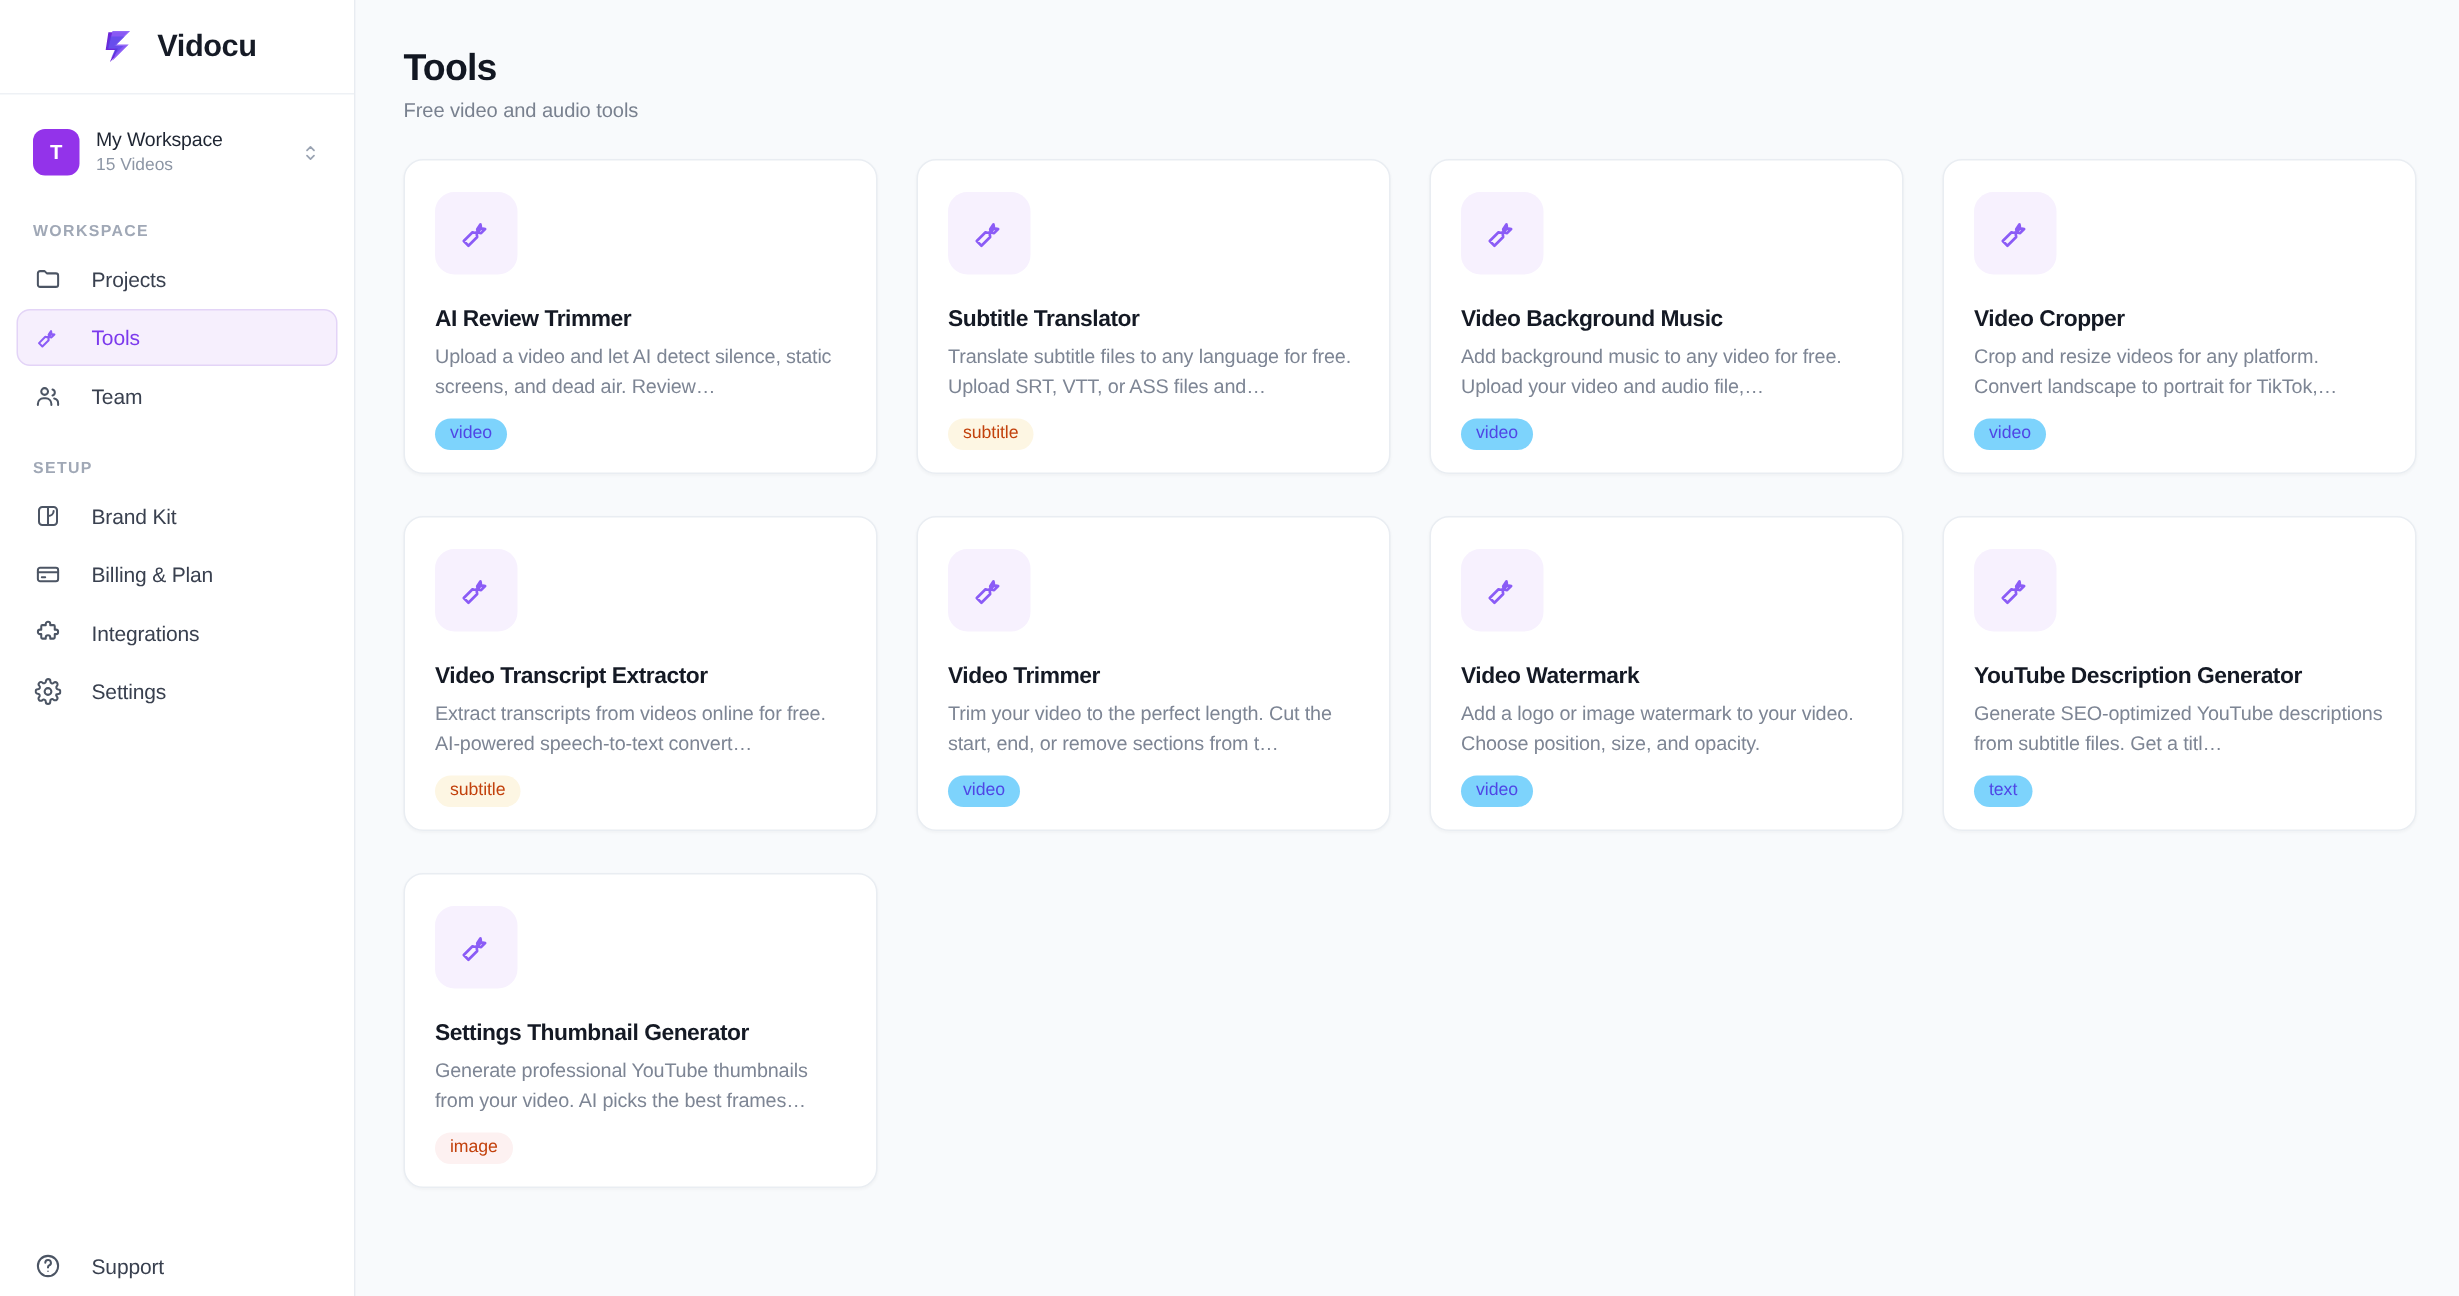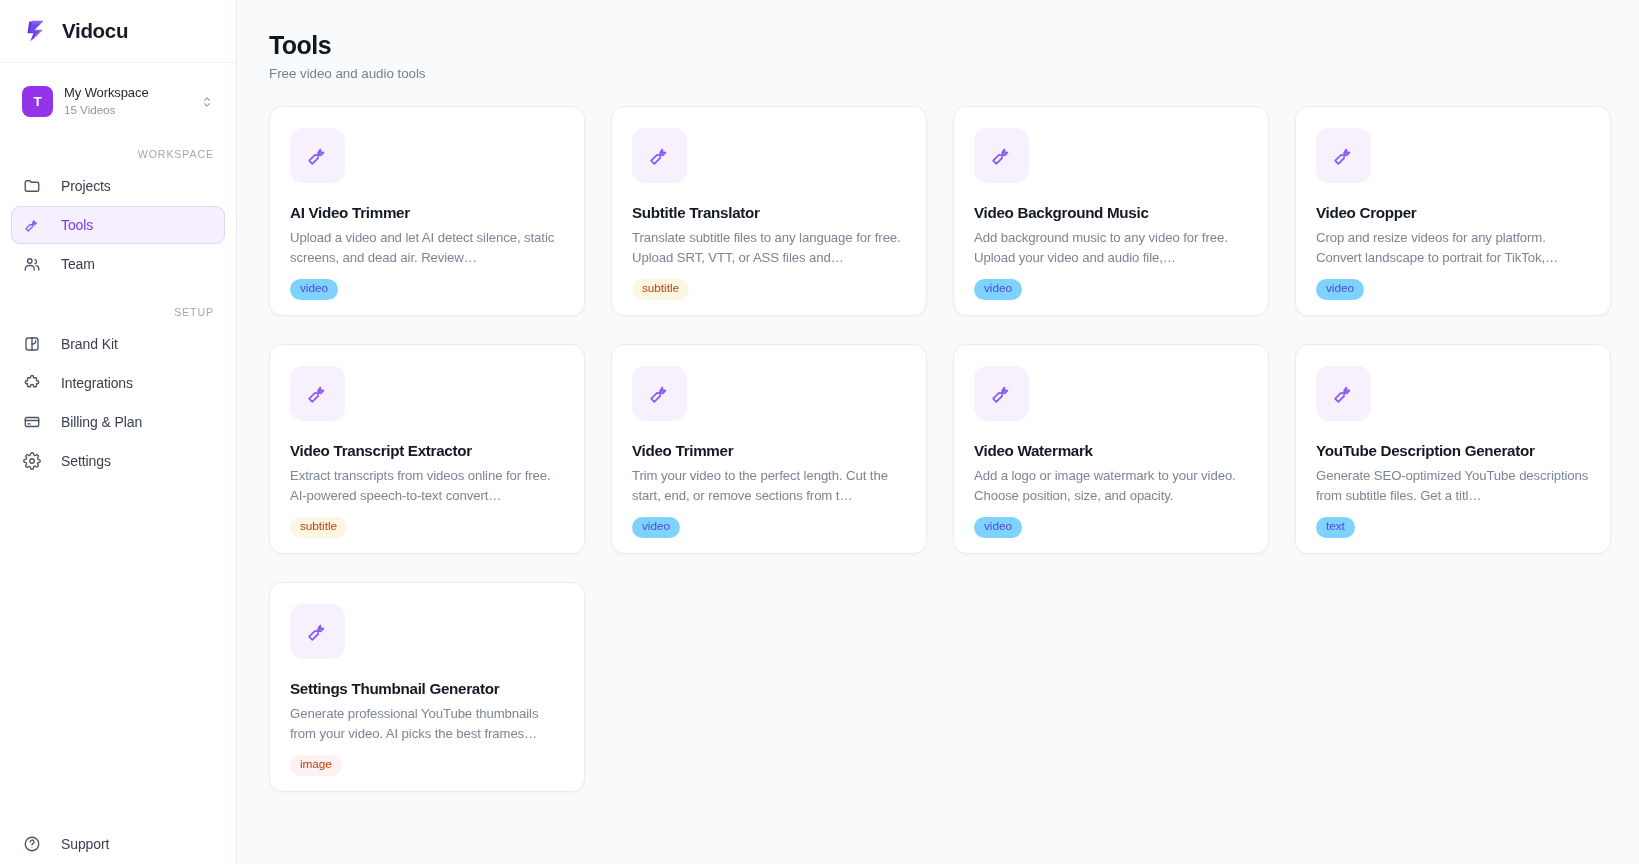--- a/index.html
+++ b/index.html
@@ -18,20 +18,21 @@
     background: #ffffff;
     border-right: 1px solid #e8ecf1;
     display: flex; flex-direction: column;
     flex: 0 0 237px;
   }
   .brand {
     height: 63px;
     display: flex; align-items: center; gap: 11px;
     padding: 0 22px;
     border-bottom: 1px solid #eef1f5;
+    justify-content: center;
   }
   .brand-logo { width: 29px; height: 29px; flex: 0 0 29px; display:block; }
   .brand-name {
     font-size: 20.5px; font-weight: 700; color: #161b26;
     letter-spacing: -0.3px;
   }
 
   .ws-switch {
     margin: 14px 12px 0 12px;
     padding: 8px 10px;
@@ -50,23 +51,23 @@
   .ws-text { flex: 1 1 auto; min-width: 0; }
   .ws-title {
     font-size: 13px; font-weight: 400; color: #1e2532;
     line-height: 1.25; letter-spacing: -0.1px;
   }
   .ws-sub { font-size: 11.6px; color: #8d96a5; line-height: 1.4; margin-top: 1px; }
   .ws-chev { width: 14px; height: 14px; flex: 0 0 14px; color: #9aa3b2; }
 
   .nav-section { margin-top: 22px; }
   .nav-label {
-    font-size: 10.6px; font-weight: 400; letter-spacing: 0.9px;
+    font-size: 10.6px; font-weight: 700; letter-spacing: 0.9px;
     color: #a0a8b6; text-transform: uppercase;
-    padding: 0 22px; margin-bottom: 7px; text-align: right;
+    padding: 0 22px; margin-bottom: 7px;
   }
   .nav-item {
     display: flex; align-items: center; gap: 20px;
     margin: 1px 11px;
     padding: 9px 11px;
     border-radius: 9px;
     font-size: 14px; color: #39404f;
     cursor: pointer;
     border: 1px solid transparent;
     letter-spacing: -0.1px;
@@ -213,36 +214,36 @@
         <svg class="ic" viewBox="0 0 24 24" fill="none" stroke="currentColor" stroke-width="1.8" stroke-linecap="round" stroke-linejoin="round">
           <rect x="4" y="4" width="16" height="16" rx="3"></rect>
           <path d="M12 4v16"></path>
           <path d="M12 12c3 0 5-2 5-4.5"></path>
         </svg>
         <span>Brand Kit</span>
       </div>
 
       <div class="nav-item">
         <svg class="ic" viewBox="0 0 24 24" fill="none" stroke="currentColor" stroke-width="1.8" stroke-linecap="round" stroke-linejoin="round">
-          <path d="M10 4a2 2 0 1 1 4 0v1h3a1 1 0 0 1 1 1v3h1a2 2 0 1 1 0 4h-1v3a1 1 0 0 1-1 1h-3v-1a2 2 0 1 0-4 0v1H7a1 1 0 0 1-1-1v-3H5a2 2 0 1 1 0-4h1V6a1 1 0 0 1 1-1h3z"></path>
-        </svg>
-        <span>Integrations</span>
-      </div>
-
-      <div class="nav-item">
-        <svg class="ic" viewBox="0 0 24 24" fill="none" stroke="currentColor" stroke-width="1.8" stroke-linecap="round" stroke-linejoin="round">
           <rect x="3" y="6" width="18" height="12" rx="2"></rect>
           <path d="M3 10h18"></path>
           <path d="M6.5 14.5h3"></path>
         </svg>
         <span>Billing &amp; Plan</span>
       </div>
 
       <div class="nav-item">
         <svg class="ic" viewBox="0 0 24 24" fill="none" stroke="currentColor" stroke-width="1.8" stroke-linecap="round" stroke-linejoin="round">
+          <path d="M10 4a2 2 0 1 1 4 0v1h3a1 1 0 0 1 1 1v3h1a2 2 0 1 1 0 4h-1v3a1 1 0 0 1-1 1h-3v-1a2 2 0 1 0-4 0v1H7a1 1 0 0 1-1-1v-3H5a2 2 0 1 1 0-4h1V6a1 1 0 0 1 1-1h3z"></path>
+        </svg>
+        <span>Integrations</span>
+      </div>
+
+      <div class="nav-item">
+        <svg class="ic" viewBox="0 0 24 24" fill="none" stroke="currentColor" stroke-width="1.8" stroke-linecap="round" stroke-linejoin="round">
           <circle cx="12" cy="12" r="3"></circle>
           <path d="M19.4 14.5a1.7 1.7 0 0 0 .34 1.87l.06.06a2 2 0 1 1-2.83 2.83l-.06-.06a1.7 1.7 0 0 0-1.87-.34 1.7 1.7 0 0 0-1.03 1.56V21a2 2 0 1 1-4 0v-.1A1.7 1.7 0 0 0 8.9 19.3a1.7 1.7 0 0 0-1.87.34l-.06.06a2 2 0 1 1-2.83-2.83l.06-.06a1.7 1.7 0 0 0 .34-1.87 1.7 1.7 0 0 0-1.56-1.03H3a2 2 0 1 1 0-4h.1A1.7 1.7 0 0 0 4.7 8.9a1.7 1.7 0 0 0-.34-1.87l-.06-.06a2 2 0 1 1 2.83-2.83l.06.06a1.7 1.7 0 0 0 1.87.34H9.1a1.7 1.7 0 0 0 1.03-1.56V3a2 2 0 1 1 4 0v.1a1.7 1.7 0 0 0 1.03 1.56 1.7 1.7 0 0 0 1.87-.34l.06-.06a2 2 0 1 1 2.83 2.83l-.06.06a1.7 1.7 0 0 0-.34 1.87V9.1a1.7 1.7 0 0 0 1.56 1.03H21a2 2 0 1 1 0 4h-.1a1.7 1.7 0 0 0-1.5 1.37z"></path>
         </svg>
         <span>Settings</span>
       </div>
     </div>
 
     <div class="sidebar-spacer"></div>
 
     <div class="nav-bottom">
@@ -262,21 +263,21 @@
     <div class="page-sub">Free video and audio tools</div>
 
     <div class="grid">
 
       <div class="card">
         <div class="card-icon">
           <svg viewBox="0 0 24 24" fill="none" stroke="currentColor" stroke-width="1.7" stroke-linecap="round" stroke-linejoin="round">
               <path d="M14.7 6.3a4 4 0 0 1-5.1 5.1L4 17l3 3 5.6-5.6a4 4 0 0 1 5.1-5.1l-2.6 2.6-2.1-.4-.4-2.1z"></path>
             </svg>
         </div>
-        <div class="card-title">AI Video Trimmer</div>
+        <div class="card-title">AI Review Trimmer</div>
         <div class="card-desc">Upload a video and let AI detect silence, static screens, and dead air. Review…</div>
         <div class="card-tags">
           <span class="tag video">video</span>
         </div>
       </div>
 
       <div class="card">
         <div class="card-icon">
           <svg viewBox="0 0 24 24" fill="none" stroke="currentColor" stroke-width="1.7" stroke-linecap="round" stroke-linejoin="round">
               <path d="M14.7 6.3a4 4 0 0 1-5.1 5.1L4 17l3 3 5.6-5.6a4 4 0 0 1 5.1-5.1l-2.6 2.6-2.1-.4-.4-2.1z"></path>

